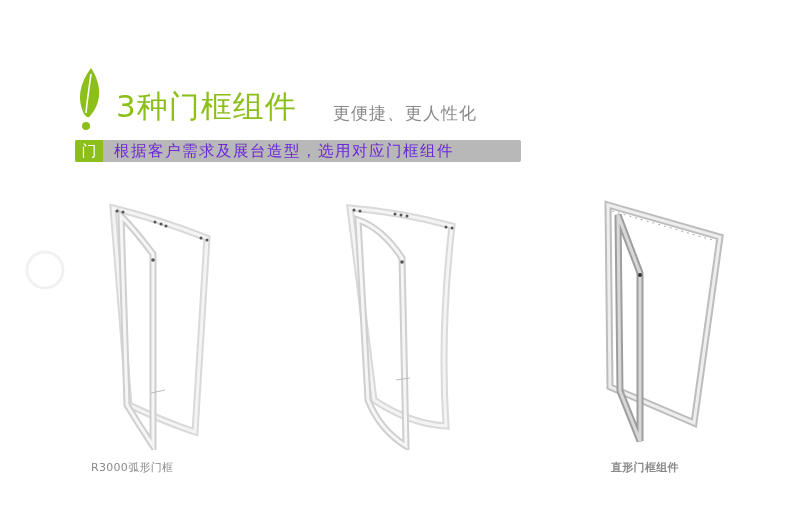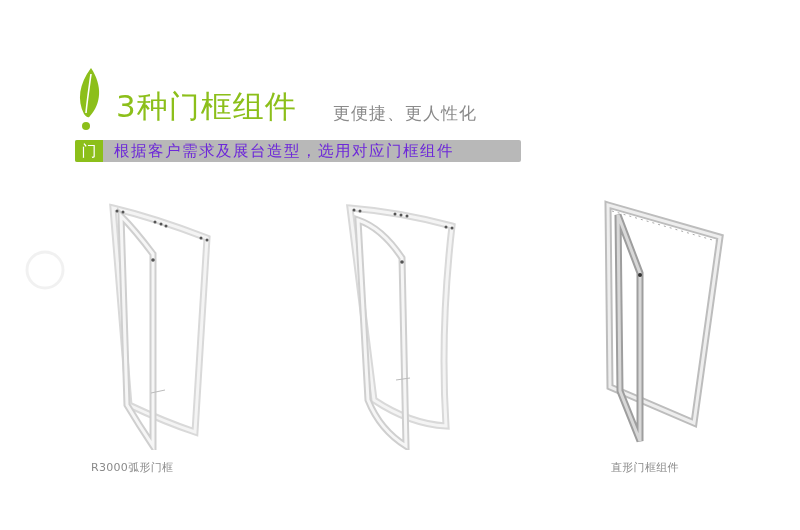--- a/index.html
+++ b/index.html
@@ -124,15 +124,15 @@
   <div class="product" style="left:598px; top:195px;">
     <svg width="130" height="250" viewBox="0 0 130 250">
       <polygon points="10,10 122,42 96,228 12,192" fill="none" stroke="#bdbdbd" stroke-width="7"></polygon>
       <polygon points="10,10 122,42 96,228 12,192" fill="none" stroke="#eeeeee" stroke-width="3"></polygon>
       <polygon points="20,20 42,78 42,246 22,196" fill="none" stroke="#9e9e9e" stroke-width="7"></polygon>
       <polygon points="20,20 42,78 42,246 22,196" fill="none" stroke="#d8d8d8" stroke-width="3"></polygon>
       <circle cx="42" cy="80" r="2" fill="#333"></circle>
       <line x1="14" y1="16" x2="118" y2="46" stroke="#aaa" stroke-width="1" stroke-dasharray="2 4"></line>
     </svg>
   </div>
-  <div class="caption" style="left:611px;">直形门框组件</div>
+  <div class="caption" style="left:611px;font-weight:bold;">直形门框组件</div>
 
 </div>
 
 </body></html>

